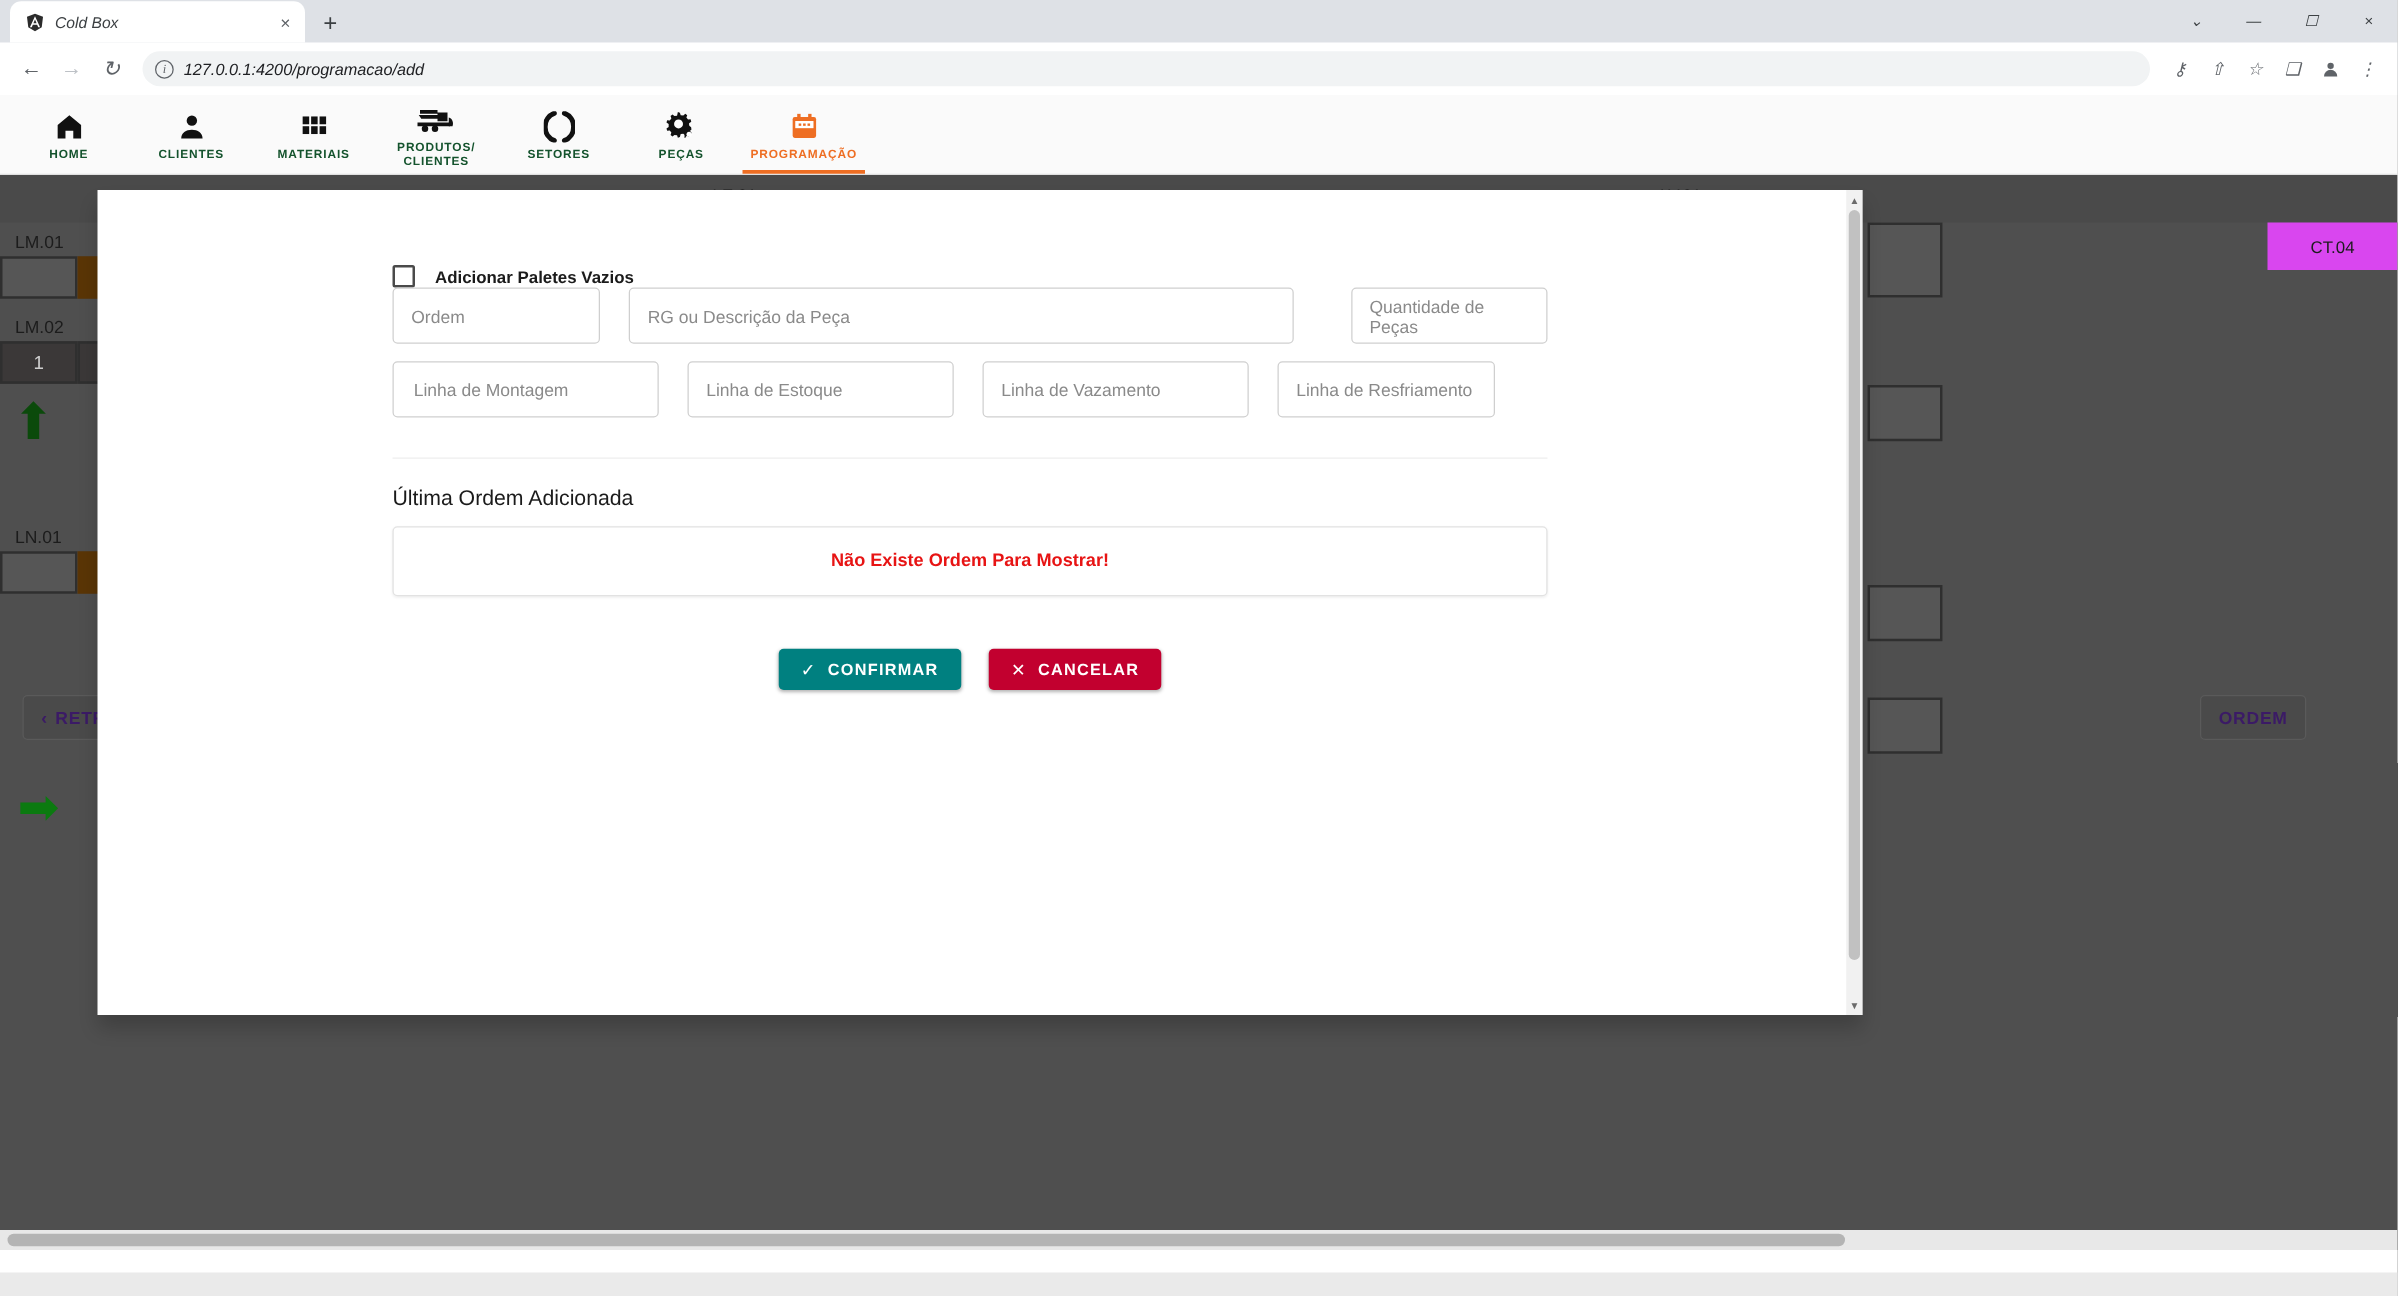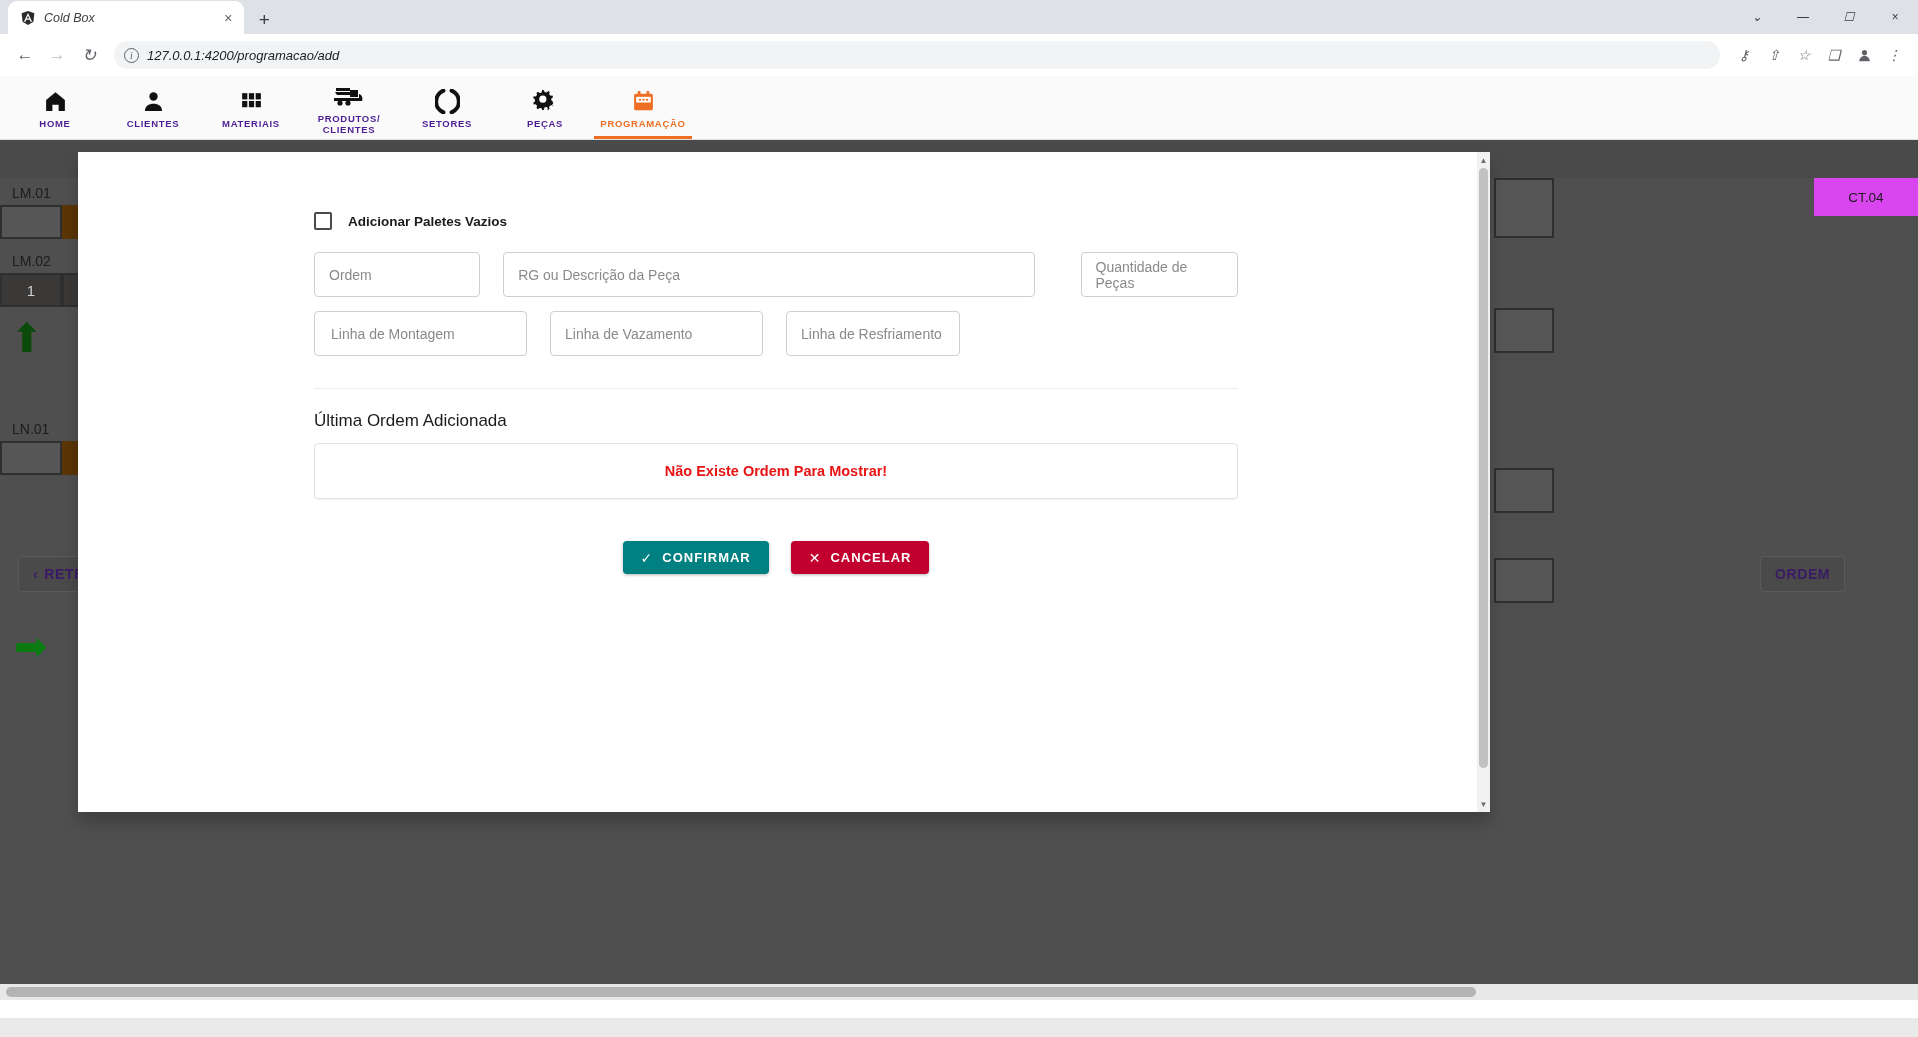--- a/index.html
+++ b/index.html
@@ -45,21 +45,21 @@
   .tb-ic { width: 28px; height: 28px; display: flex; align-items: center; justify-content: center;
            color: #5f6368; font-size: 14px; }
 
   
   .appnav {
     height: 64px; background: #fafafa; border-bottom: 1px solid #e0e0e0;
     display: flex; align-items: stretch; padding-left: 6px;
   }
   .navitem {
     width: 98px; display: flex; flex-direction: column; align-items: center; justify-content: center;
-    gap: 6px; color: #4c1d95; position: relative; padding-top: 4px;
+    gap: 6px; color: #14532d; position: relative; padding-top: 4px;
   }
   .navitem .nav-ic { height: 24px; display: flex; align-items: center; justify-content: center; }
   .navitem .nav-lb {
     font-size: 9.5px; letter-spacing: .7px; font-weight: 600; text-align: center; line-height: 1.15;
   }
   .navitem.active { color: #ee6e23; }
   .navitem.active::after {
     content: ""; position: absolute; left: 0; right: 0; bottom: 0; height: 3px; background: #ee6e23;
   }
 
@@ -92,21 +92,21 @@
     background: #fff; box-shadow: 0 11px 15px rgba(0,0,0,.2); overflow: hidden;
   }
   .modal-scrollbar { position: absolute; right: 0; top: 0; width: 13px; height: 660px; background: #f1f1f1; }
   .modal-scrollbar .mthumb { position: absolute; left: 2px; top: 16px; width: 9px; height: 600px;
                              background: #c1c1c1; border-radius: 5px; }
   .modal-scrollbar .marr { position: absolute; left: 0; width: 13px; height: 14px; color: #6b6b6b;
                            font-size: 8px; display: flex; align-items: center; justify-content: center; }
   .modal-inner { padding: 60px 0 0 236px; width: 1160px; }
 
   .dlg-title { font-size: 21px; font-weight: 700; color: #1b1b1b; margin-bottom: 24px; }
-  .check-row { display: flex; align-items: center; gap: 16px; margin-bottom: 22px; }
+  .check-row { display: flex; align-items: center; gap: 16px; }
   .checkbox { width: 18px; height: 18px; border: 2px solid #4a4a4a; border-radius: 2px; background: #fff; }
   .check-lb { font-size: 13.5px; font-weight: 700; color: #1b1b1b; }
 
   .form-card { border: 1px solid #eee; border-top: none; border-left: none; border-right: none;
                padding-bottom: 18px; margin-bottom: 16px; }
   .row { display: flex; gap: 23px; margin-bottom: 14px; }
   .field {
     height: 45px; border: 1px solid #cfcfcf; border-radius: 4px; background: #fff;
     display: flex; align-items: center; padding: 0 14px; font-size: 14px; color: #8a8a8a;
   }
@@ -325,20 +325,21 @@
       </div>
 
       <div class="form-card">
         <div class="row">
           <div class="field f-ordem">Ordem</div>
           <div class="field f-rg">RG ou Descrição da Peça</div>
           <div class="field f-qtd">Quantidade de Peças</div>
         </div>
         <div class="row">
           <div class="field f-mont">Linha de Montagem</div>
+          <div class="field f-est">Linha de Estoque</div>
           <div class="field f-vaz">Linha de Vazamento</div>
           <div class="field f-resf">Linha de Resfriamento</div>
         </div>
       </div>
 
       <div class="sec-title">Última Ordem Adicionada</div>
       <div class="last-order">
         <span class="empty-msg">Não Existe Ordem Para Mostrar!</span>
       </div>
 

